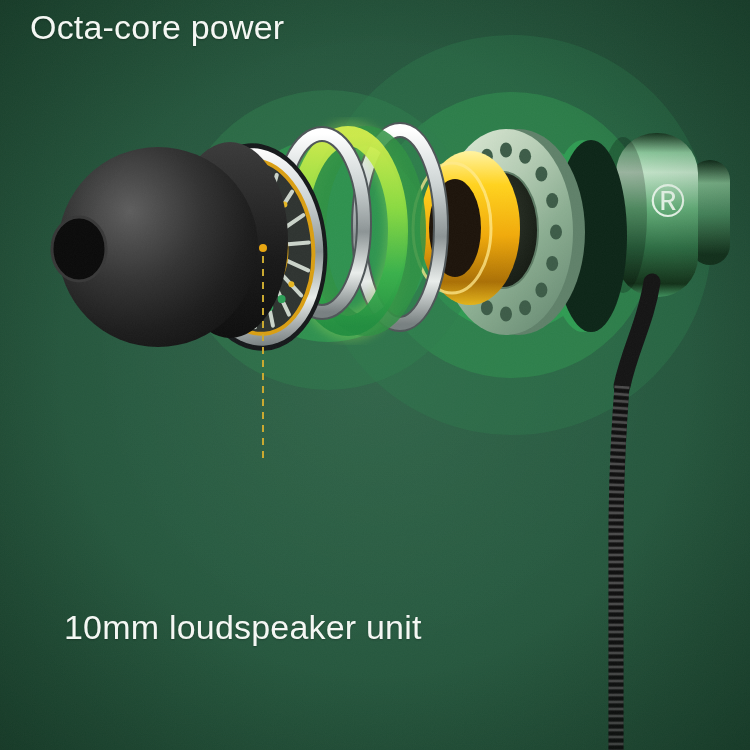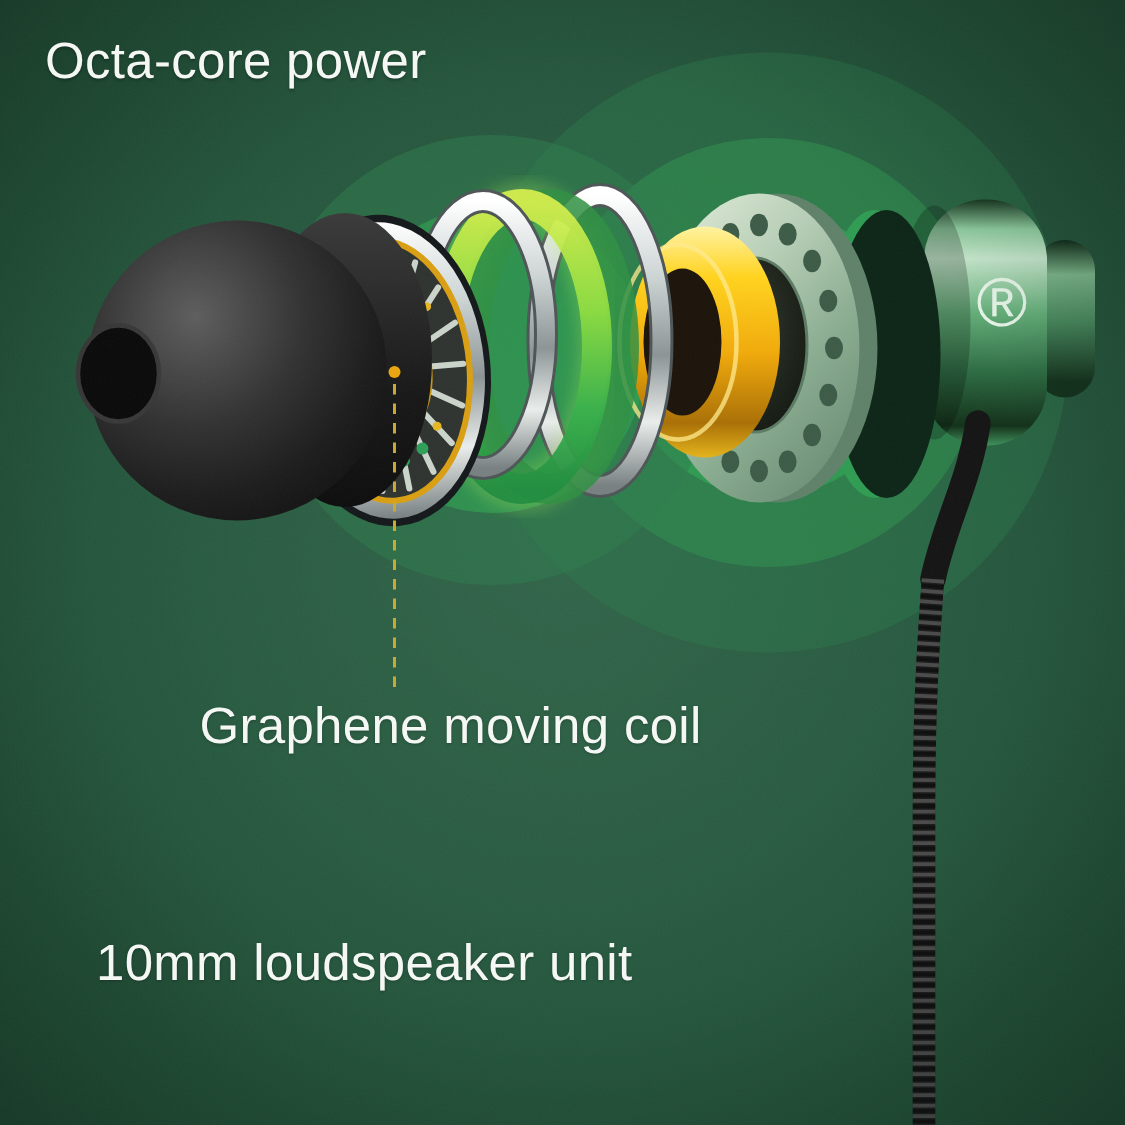--- a/index.html
+++ b/index.html
@@ -9,23 +9,23 @@
       radial-gradient(ellipse at 50% 45%, rgba(255,255,255,0.04), rgba(0,0,0,0) 55%),
       radial-gradient(ellipse at 50% 50%, #2a5f43 0%, #275a40 45%, #1f4a33 100%);
     font-family:"Liberation Sans", sans-serif;
   }
   .stage svg{position:absolute;left:0;top:0;}
   .txt{
     position:absolute;color:#f4f7f3;font-size:34px;line-height:47px;
     letter-spacing:0.2px;white-space:nowrap;font-weight:400;
     text-shadow:0 1px 2px rgba(0,0,0,0.25);
   }
-  .title{left:30px;top:18px;}
+  .title{left:30px;top:4px;}
   .callout-coil{left:133px;top:461px;}
-  .callout-speaker{left:64px;top:619px;}
+  .callout-speaker{left:64px;top:604px;}
 </style>
 </head>
 <body>
 
 <div class="stage">
 
 <svg width="750" height="750" viewBox="0 0 750 750">
   <defs>
     <radialGradient id="tipGrad" cx="36%" cy="32%" r="80%">
       <stop offset="0%" stop-color="#5d5d5d"></stop>
@@ -238,15 +238,14 @@
     <line x1="263" y1="256" x2="263" y2="458" stroke="#c9a82e" stroke-width="2" stroke-dasharray="7 6"></line>
   </g>
 
   <rect x="0" y="0" width="750" height="750" fill="url(#vign)"></rect>
   <rect x="0" y="0" width="750" height="750" filter="url(#grain)" fill="rgba(0,0,0,0)" opacity="0.5"></rect>
 </svg>
 
   <div class="txt title">
     <div>Octa-core power</div>
   </div>
-  <div class="txt callout-coil">Graphene moving coil</div>
   <div class="txt callout-speaker">10mm loudspeaker unit</div>
 </div>
 
 </body></html>

